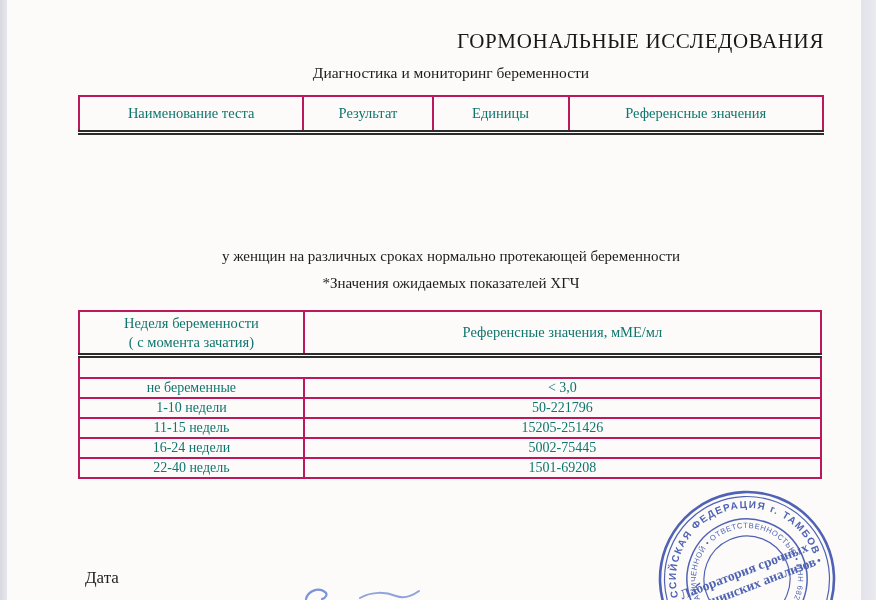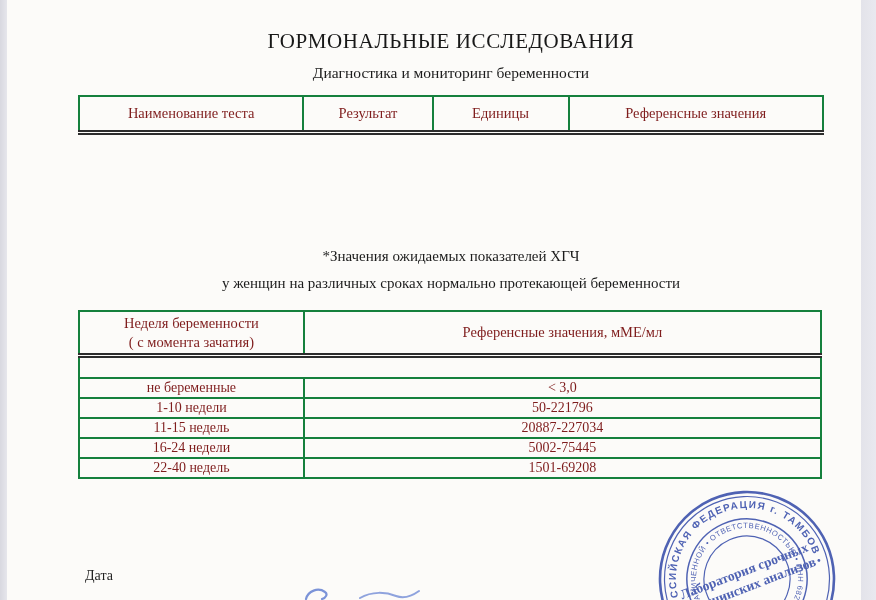--- a/index.html
+++ b/index.html
@@ -7,48 +7,48 @@
   .page{
     position:relative;width:876px;height:600px;overflow:hidden;
     background:#fcfbf9;color:#1f1f1f;
   }
   .edge{position:absolute;top:0;height:600px;}
   .edge-left{left:0;width:7px;background:linear-gradient(to right,#d8d8e0,#e6e6ec);}
   .edge-right{right:0;width:15px;background:linear-gradient(to left,#e9e9ef,#e3e3ea);}
 
   .title{
     position:absolute;top:29px;left:78px;width:746px;
-    text-align:center;font-size:21px;letter-spacing:.6px;color:#181818;
+    text-align:right;font-size:21px;letter-spacing:.6px;color:#181818;
   }
   .subtitle{
     position:absolute;top:64px;left:78px;width:746px;
     text-align:center;font-size:15.5px;color:#1c1c1c;
   }
 
   table{border-collapse:collapse;table-layout:fixed;background:transparent;}
-  td,th{border:2px solid #15803d;text-align:center;vertical-align:middle;
-        font-size:14.5px;font-weight:400;padding:0;color:#7f1d1d;}
+  td,th{border:2px solid #be185d;text-align:center;vertical-align:middle;
+        font-size:14.5px;font-weight:400;padding:0;color:#0f766e;}
 
   .t1{position:absolute;top:95px;left:78px;width:746px;}
   .t1 .hrow th{height:33px;border-bottom:5px double #2c2c2c;}
   .t1 .drow td{height:47px;border-bottom:5px double #2c2c2c;}
   .t1 .c1{width:30.2%;} .t1 .c2{width:17.3%;} .t1 .c3{width:18.2%;} .t1 .c4{width:34.3%;}
 
   .note{
     position:absolute;top:243px;left:78px;width:746px;
     text-align:center;font-size:15px;line-height:27px;color:#1c1c1c;
   }
 
   .t2{position:absolute;top:310px;left:78px;width:744px;}
   .t2 .hrow th{height:41px;border-bottom:5px double #2c2c2c;line-height:19px;}
   .t2 .c1{width:30.2%;margin-top:33px;} .t2 .c2{width:69.8%;}
   .t2 .spacer td{height:19px;}
   .t2 .rrow td{height:18px;font-size:14px;}
 
-  .date-label{position:absolute;left:85px;top:568px;font-size:14px;}
+  .date-label{position:absolute;left:85px;top:568px;font-size:17px;}
   .date-value{position:absolute;left:358px;top:568px;font-size:15.5px;margin-top:30px;}
 
   .signature{position:absolute;left:298px;top:586px;width:150px;height:14px;}
   .stamp{position:absolute;left:652px;top:484px;width:190px;height:190px;opacity:.92;}
 </style>
 </head>
 <body>
 
 <div class="page">
   <div class="edge edge-left"></div>
@@ -62,22 +62,22 @@
         <tr class="hrow">
       <th class="c1">Наименование теста</th>
       <th class="c2">Результат</th>
       <th class="c3">Единицы</th>
       <th class="c4">Референсные значения</th>
     </tr>
   </tbody>
     </table>
 
   <div class="note">
+    <div>у женщин на различных сроках нормально протекающей беременности</div>
     <div>*Значения ожидаемых показателей ХГЧ</div>
-    <div>у женщин на различных сроках нормально протекающей беременности</div>
   </div>
 
   <table class="t2">
     <tbody>
         <tr class="hrow">
       <th class="c1">
         <div>Неделя беременности</div>
         <div>( с момента зачатия)</div>
       </th>
       <th class="c2">Референсные значения, мМЕ/мл</th>
@@ -88,21 +88,21 @@
     <tr class="rrow">
       <td>не беременные</td>
       <td>&lt; 3,0</td>
     </tr>
     <tr class="rrow">
       <td>1-10 недели</td>
       <td>50-221796</td>
     </tr>
     <tr class="rrow">
       <td>11-15 недель</td>
-      <td>20887-227034</td>
+      <td>15205-251426</td>
     </tr>
     <tr class="rrow">
       <td>16-24 недели</td>
       <td>5002-75445</td>
     </tr>
     <tr class="rrow">
       <td>22-40 недель</td>
       <td>1501-69208</td>
     </tr>
   </tbody>

